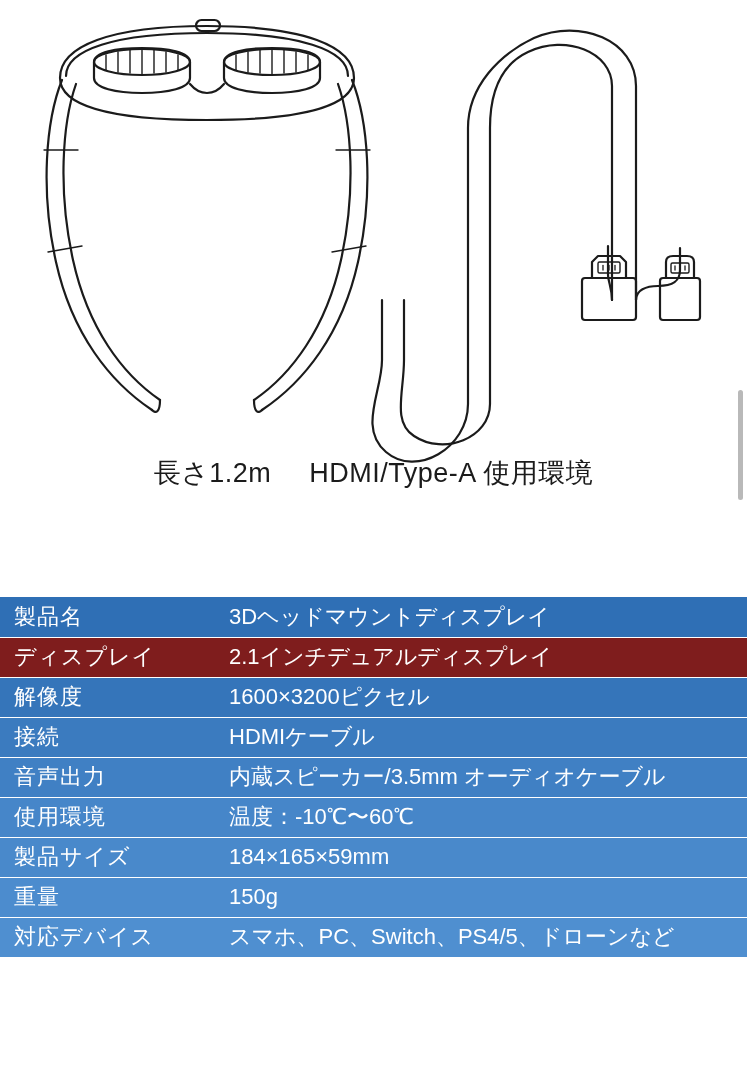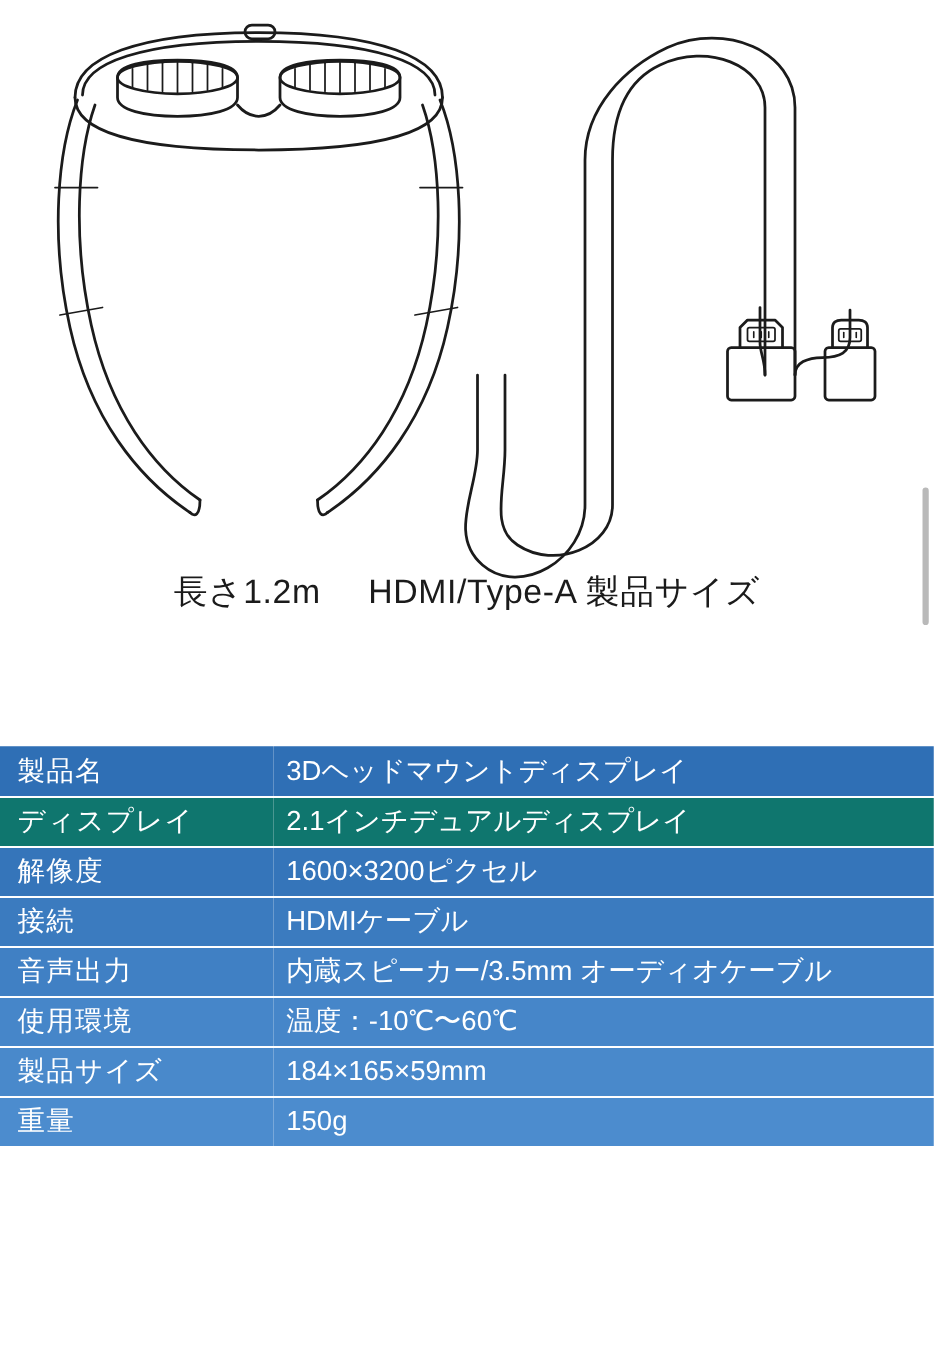--- a/index.html
+++ b/index.html
@@ -220,31 +220,31 @@
         <path d="M675 266 L675 270" stroke-width="1.3"></path>
         <path d="M685 266 L685 270" stroke-width="1.3"></path>
       </g>
 
     </g>
   </svg>
 
   <div class="caption">
     <span class="cap-part">長さ1.2m</span>
     <span class="cap-gap"></span>
-    <span class="cap-part">HDMI/Type-A 製品サイズ</span>
+    <span class="cap-part">HDMI/Type-A 使用環境</span>
   </div>
 </div>
 
 <table class="spec-table">
   <tbody>
     <tr style="background: rgb(47, 111, 181);">
       <td class="label">製品名</td>
       <td class="value">3Dヘッドマウントディスプレイ</td>
     </tr>
-    <tr style="background: #0f766e; margin-left: 20px;">
+    <tr style="background: #7f1d1d; margin-left: 20px;">
       <td class="label">ディスプレイ</td>
       <td class="value">2.1インチデュアルディスプレイ</td>
     </tr>
     <tr style="background: rgb(53, 117, 186);">
       <td class="label">解像度</td>
       <td class="value">1600×3200ピクセル</td>
     </tr>
     <tr style="background: rgb(59, 123, 191);">
       <td class="label">接続</td>
       <td class="value">HDMIケーブル</td>
@@ -258,18 +258,22 @@
       <td class="value">温度：-10℃〜60℃</td>
     </tr>
     <tr style="background: rgb(73, 137, 203);">
       <td class="label">製品サイズ</td>
       <td class="value">184×165×59mm</td>
     </tr>
     <tr style="background: rgb(76, 140, 206);">
       <td class="label">重量</td>
       <td class="value">150g</td>
     </tr>
+    <tr style="background: rgb(79, 143, 208);">
+      <td class="label">対応デバイス</td>
+      <td class="value">スマホ、PC、Switch、PS4/5、ドローンなど</td>
+    </tr>
   </tbody>
 </table>
 
 <div class="scrollbar-track">
   <div class="scrollbar-thumb" style="background: rgb(185, 185, 185);"></div>
 </div>
 
 </body></html>

